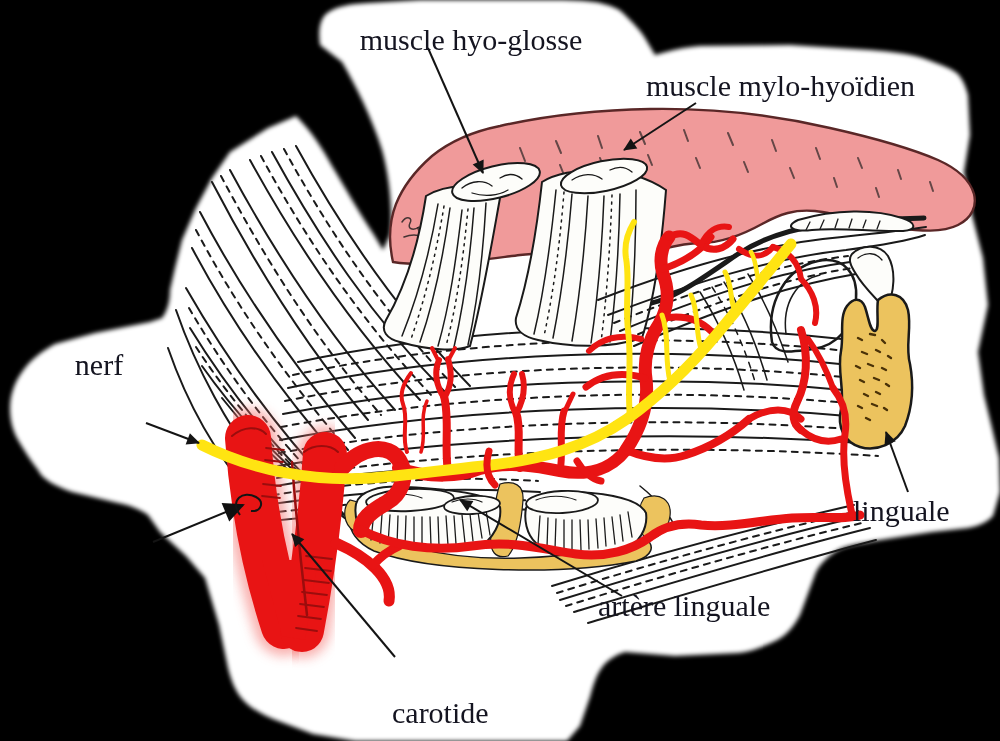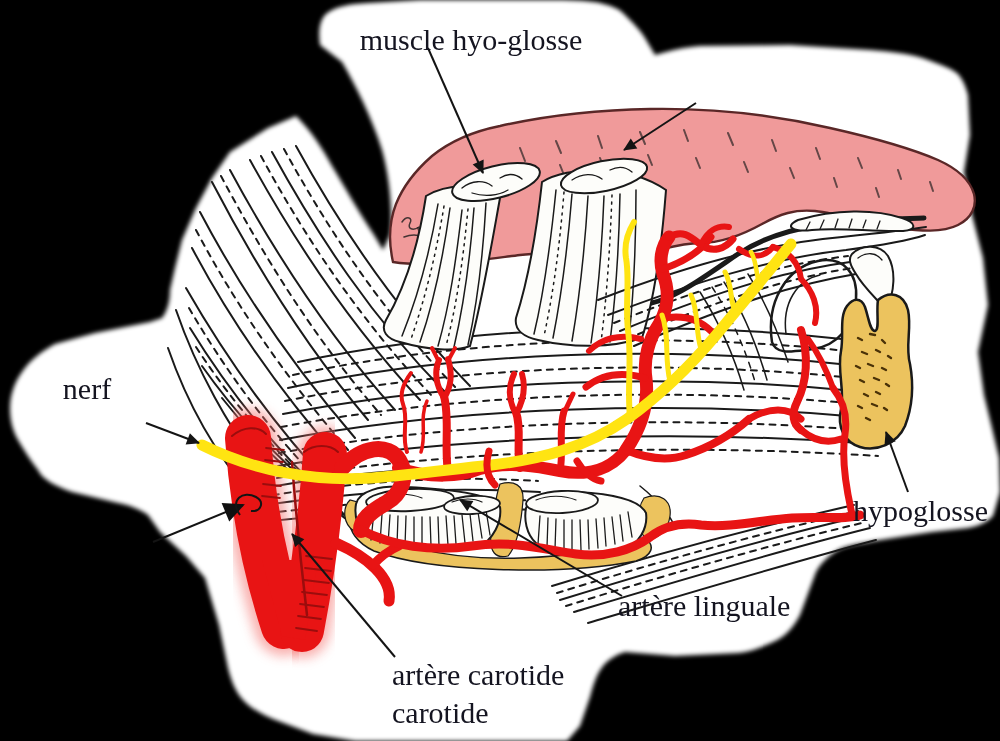--- a/index.html
+++ b/index.html
@@ -17,23 +17,23 @@
   .glow{stroke:var(--artery-glow,#f4716d);fill:none;stroke-linecap:round;opacity:.55;filter:url(#soft);}
   .yel{stroke:var(--nerve-yellow,#ffe412);fill:none;stroke-linecap:round;stroke-linejoin:round;}
   .tanfill{fill:var(--bone-tan,#ecc35e);stroke:var(--ink,#1a1a1a);}
   .whitefill{fill:#fdfdfa;stroke:var(--ink,#1a1a1a);}
   .pinkfill{fill:var(--tongue-pink,#f09a9a);stroke:#5a2727;}
   .spk{stroke:var(--speckle,#4a3208);fill:none;stroke-width:2.4;stroke-linecap:round;}
   .ldr{stroke:#141414;fill:none;stroke-width:2;}
   .lbl{position:absolute;font-size:30px;color:var(--label-text,#141420);line-height:36px;white-space:nowrap;}
   #lbl-hyo{left:346px;top:22px;width:250px;text-align:center;}
   #lbl-mylo{left:646px;top:68px;width:300px;}
-  #lbl-nerf{left:4px;top:346px;width:166px;text-align:center;line-height:38px;white-space:normal;margin-top:24px;}
+  #lbl-nerf{left:16px;top:346px;width:166px;text-align:center;line-height:38px;white-space:normal;}
   #lbl-mand{left:853px;top:493px;}
-  #lbl-ling{left:618px;top:588px;text-align:right;}
+  #lbl-ling{left:598px;top:588px;text-align:right;}
   #lbl-caro{left:392px;top:656px;line-height:38px;white-space:normal;width:220px;}
 </style>
 </head>
 <body>
 
 <div class="stage">
 <svg width="1000" height="741" viewBox="0 0 1000 741">
   <defs>
     <filter id="blobBlur" x="-5%" y="-5%" width="110%" height="110%">
           <feGaussianBlur stdDeviation="2.2"></feGaussianBlur>
@@ -182,22 +182,23 @@
     <path class="ldr" marker-end="url(#ah)" d="M146,423 L199,443"></path>
     <path class="ldr" marker-end="url(#ah)" d="M908,492 L886,432"></path>
     <path class="ldr" marker-end="url(#ah)" d="M622,596 L460,500"></path>
     <path class="ldr" marker-end="url(#ah)" d="M395,657 L292,534"></path>
     <path class="ldr" stroke-width="6" marker-end="url(#ahb)" d="M153,542 L243,505"></path>
     <path class="ldr" stroke-width="3" d="M240,515 C229,500 243,490 256,497 C265,502 261,512 251,511"></path>
   </g>
 </svg>
 
   <div class="lbl" id="lbl-hyo">muscle hyo-glosse</div>
+  <div class="lbl" id="lbl-mylo">muscle mylo-hyoïdien</div>
   <div class="lbl" id="lbl-nerf">
     <span>nerf</span><br>
   </div>
-  <div class="lbl" id="lbl-mand">hypoglosse</div>
+  <div class="lbl" id="lbl-mand">linguale</div>
   <div class="lbl" id="lbl-ling">artère linguale</div>
   <div class="lbl" id="lbl-caro">
-    <span>artère carotide</span><br>
+    <br>
     <span>carotide</span>
   </div>
 </div>
 
 </body></html>

